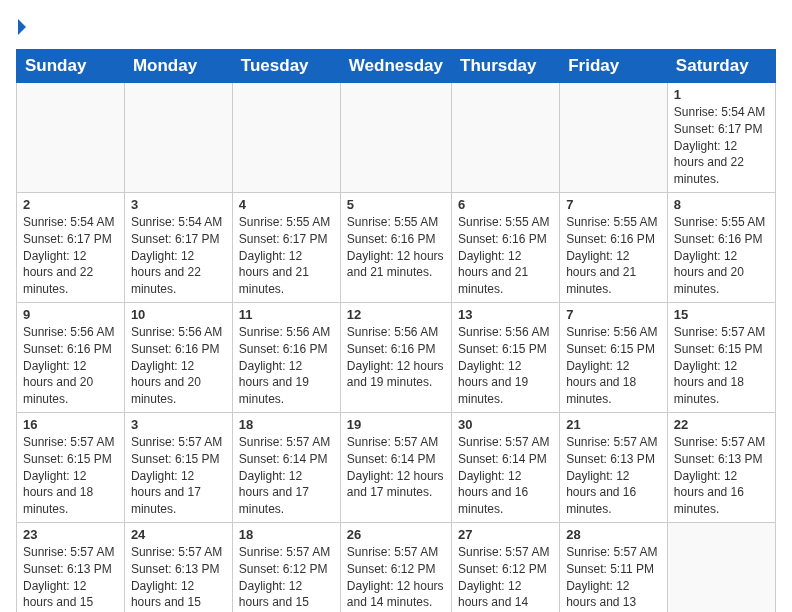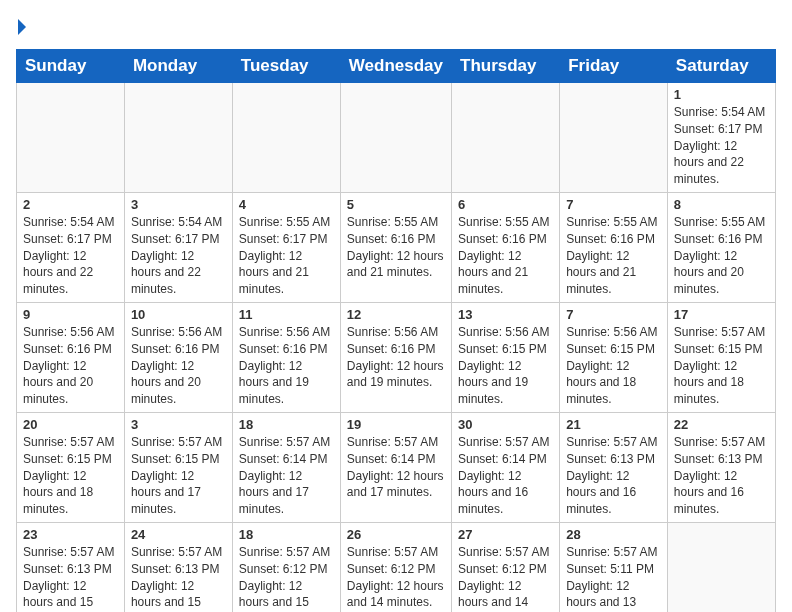--- a/index.html
+++ b/index.html
@@ -189,29 +189,29 @@
 Sunset: 6:15 PM
 Daylight: 12 hours and 19 minutes.</div>
         </td>
         <td>
           <span class="day-num">7</span>
           <div class="day-info">Sunrise: 5:56 AM
 Sunset: 6:15 PM
 Daylight: 12 hours and 18 minutes.</div>
         </td>
         <td>
-          <span class="day-num">17</span>
+          <span class="day-num">15</span>
           <div class="day-info">Sunrise: 5:57 AM
 Sunset: 6:15 PM
 Daylight: 12 hours and 18 minutes.</div>
         </td>
       </tr>
       <tr>
         <td>
-          <span class="day-num">20</span>
+          <span class="day-num">16</span>
           <div class="day-info">Sunrise: 5:57 AM
 Sunset: 6:15 PM
 Daylight: 12 hours and 18 minutes.</div>
         </td>
         <td>
           <span class="day-num">3</span>
           <div class="day-info">Sunrise: 5:57 AM
 Sunset: 6:15 PM
 Daylight: 12 hours and 17 minutes.</div>
         </td>

